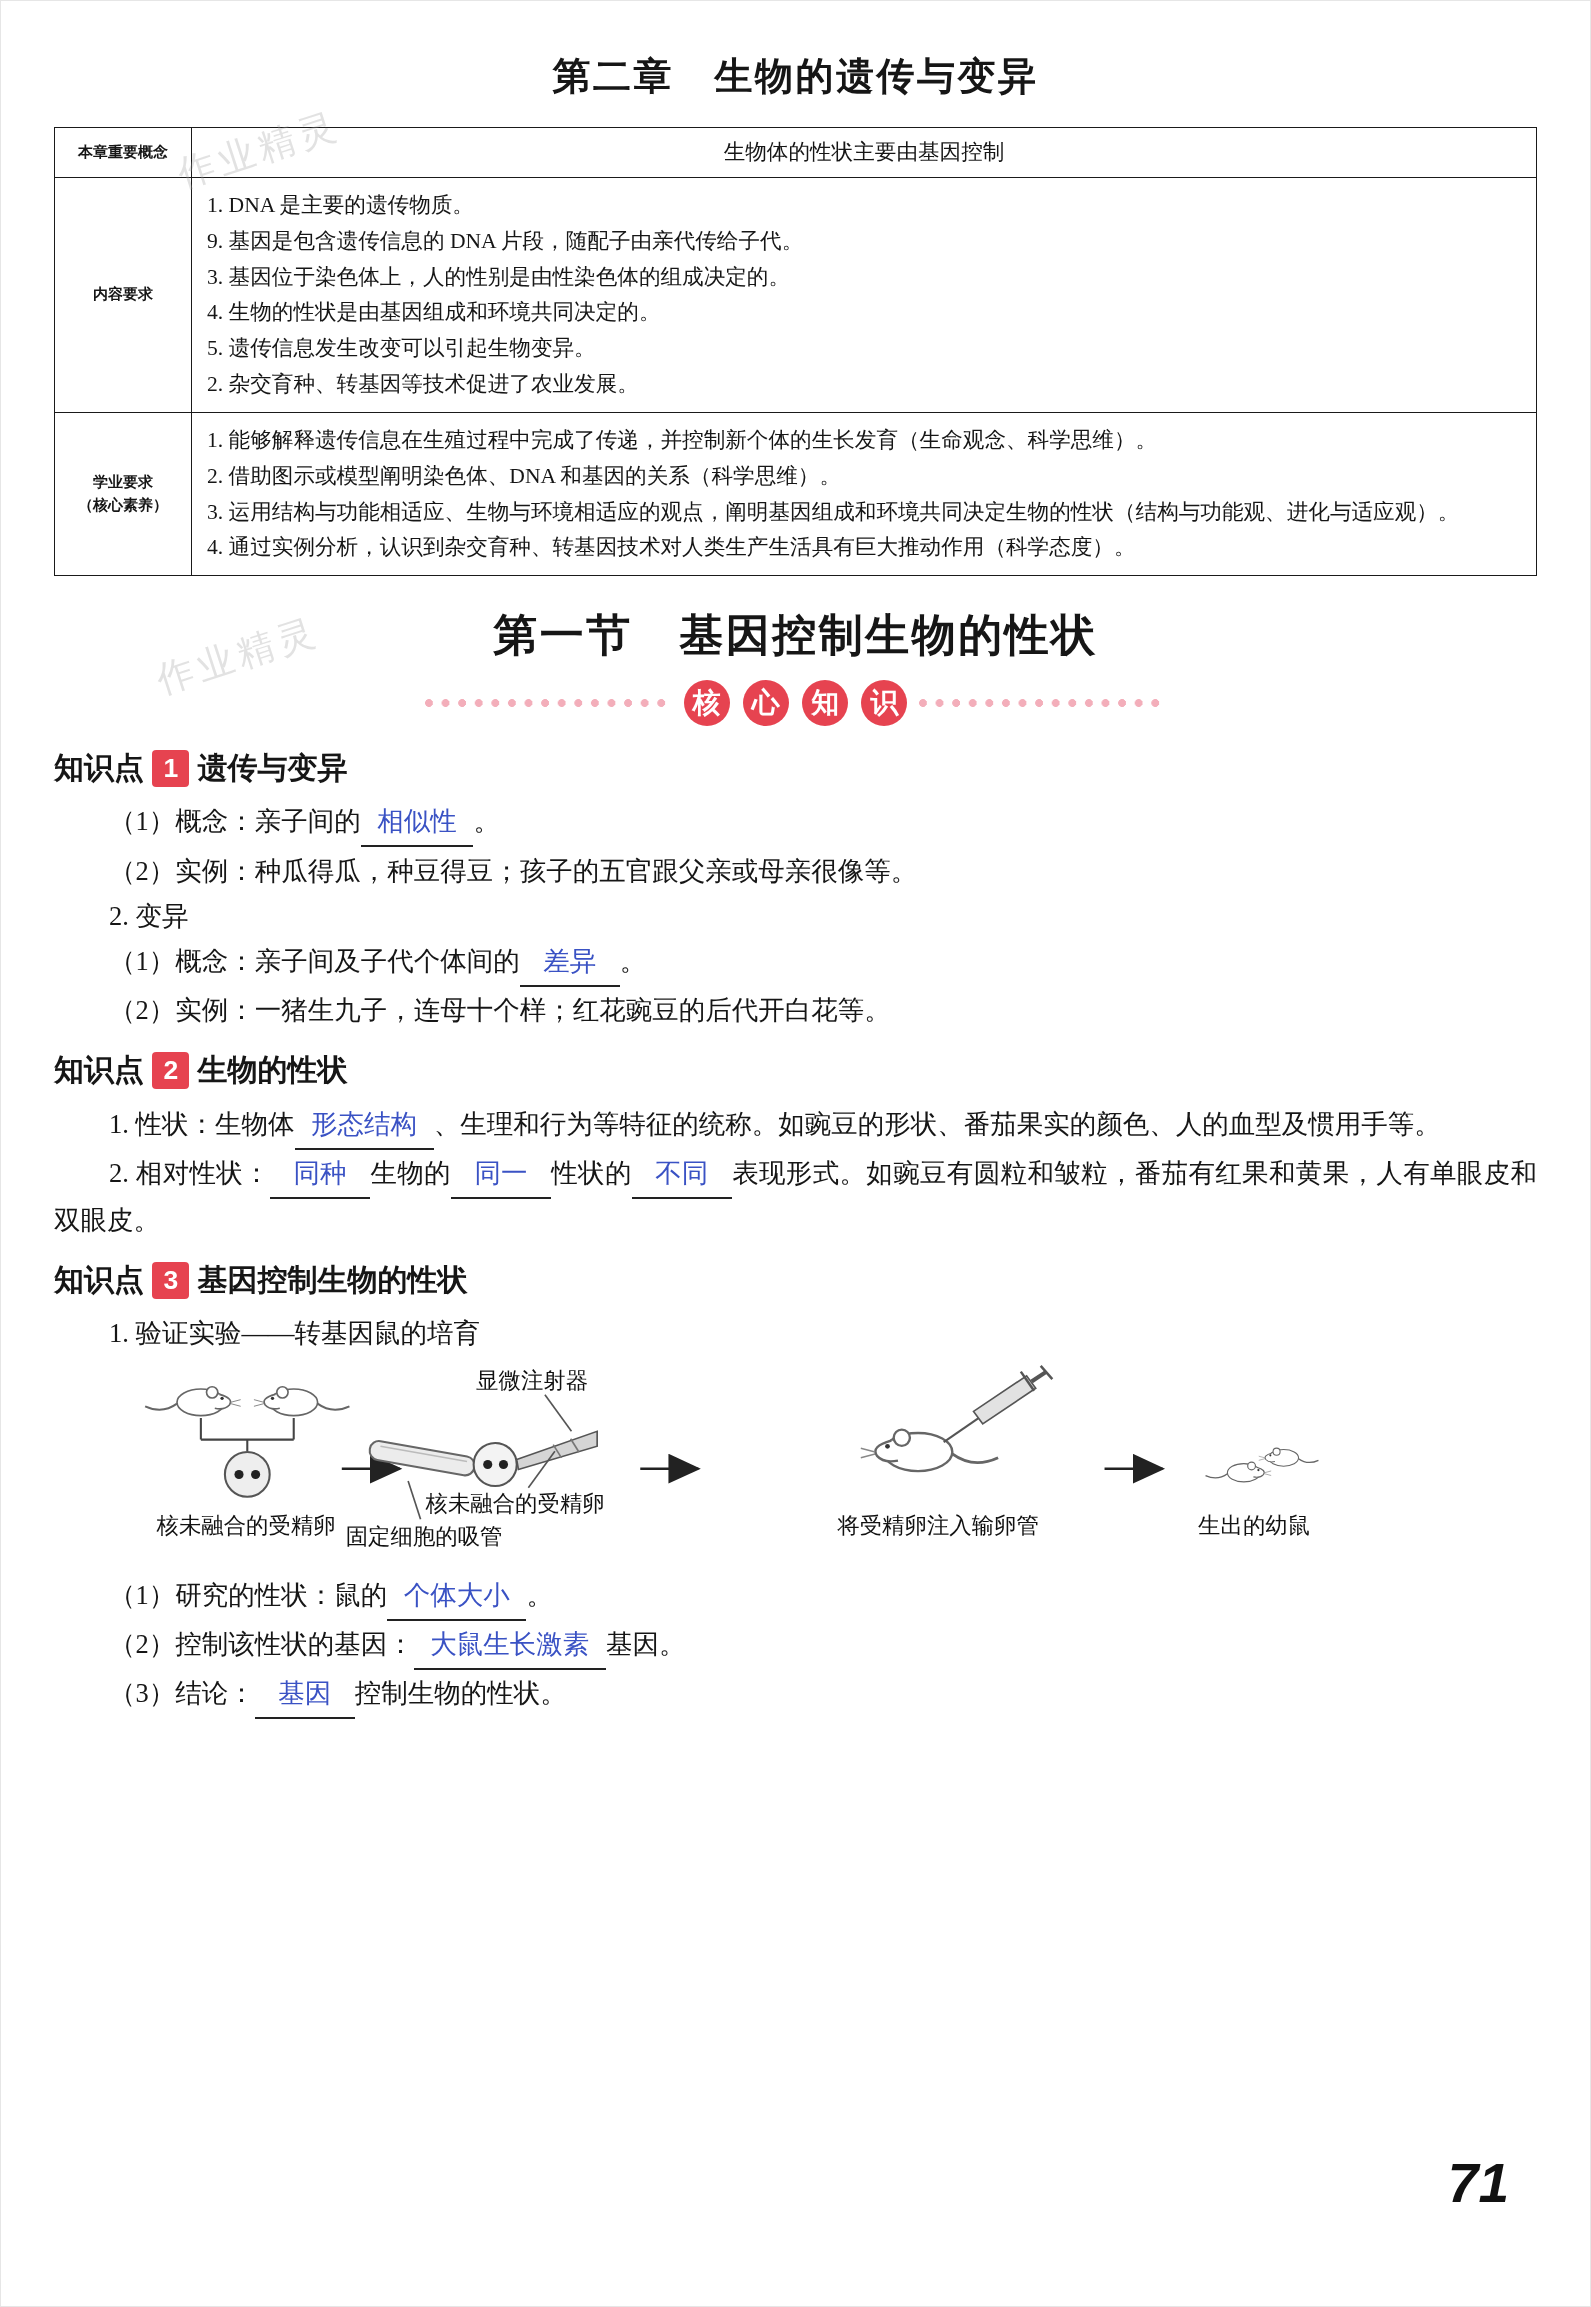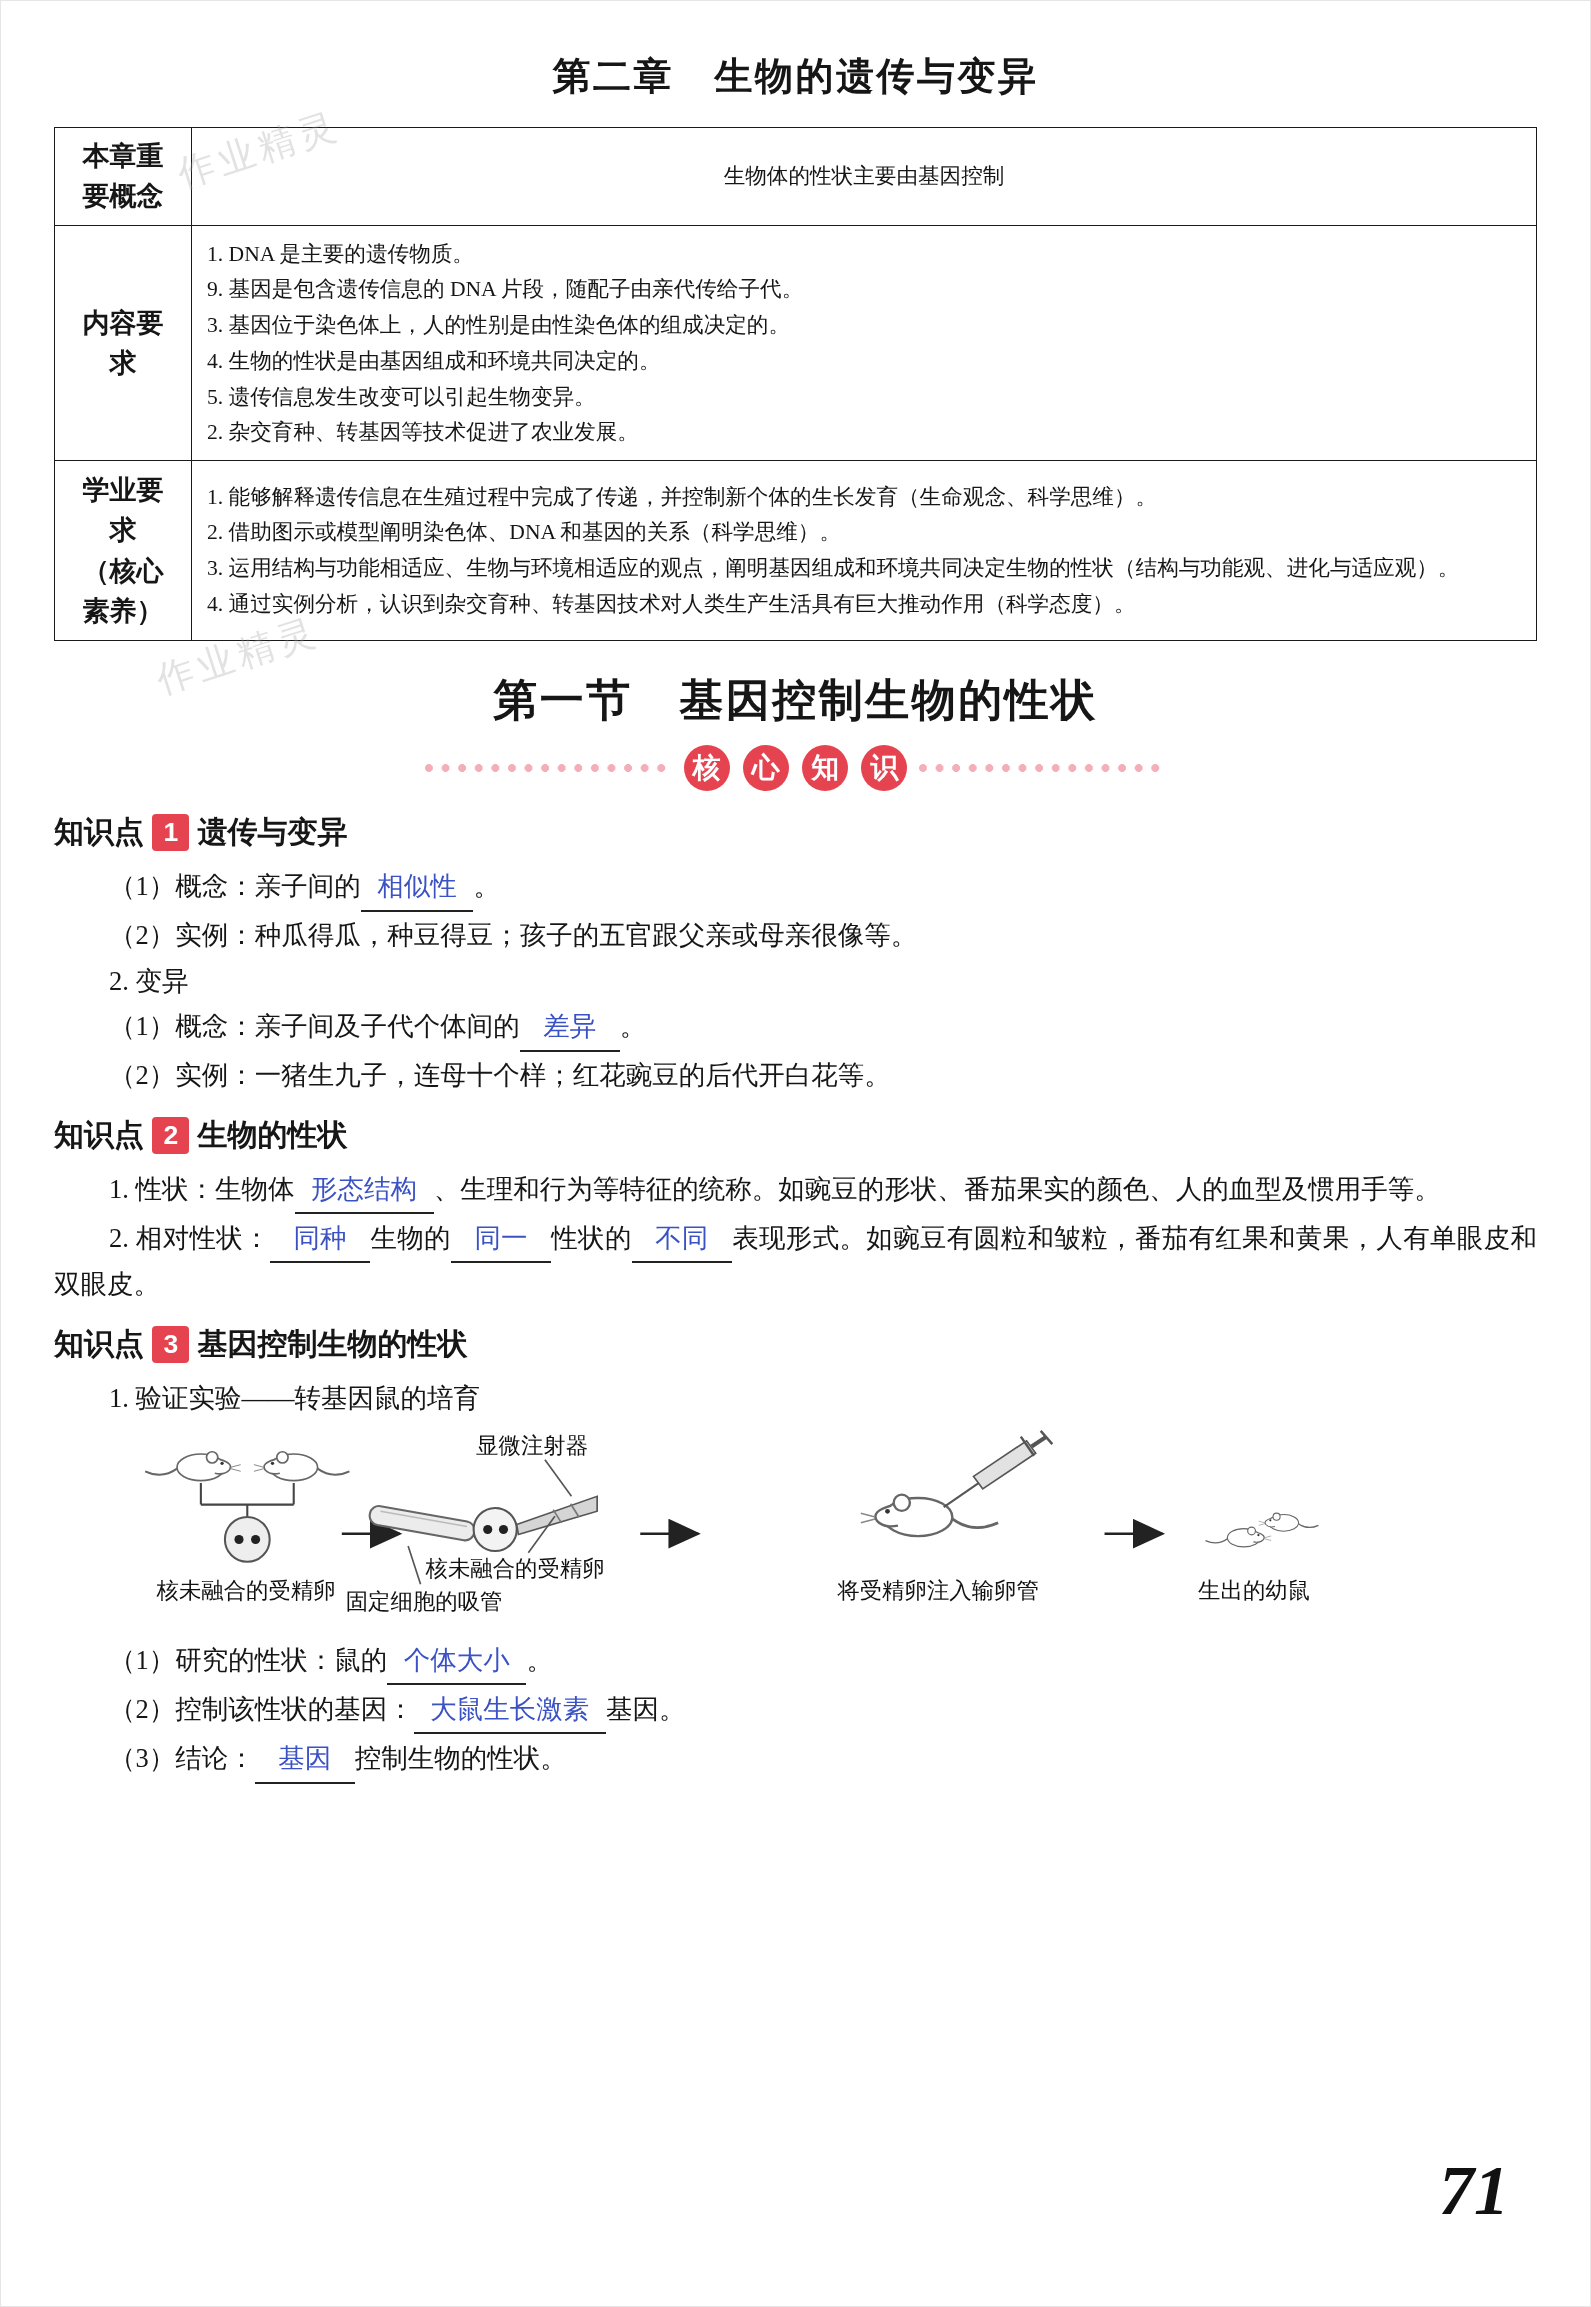--- a/index.html
+++ b/index.html
@@ -12,21 +12,21 @@
   }
   .chapter-title {
     font-family:"Liberation Sans","DejaVu Sans",sans-serif;
     font-size:38px; font-weight:700; text-align:center; letter-spacing:2.5px;
     margin:11.6px 0 25px;
   }
   table.summary { width:100%; border-collapse:collapse; font-size:21.6px; line-height:1.5; }
   table.summary td { border:1.7px solid #1a1a1a; padding:8.3px 15px; vertical-align:middle; }
   td.hdr {
     width:137px; text-align:center; font-weight:700; padding:8.3px 6.6px;
-    font-family:Liberation Serif, serif; font-size:27px;
+    font-family:Liberation Serif, serif; font-size:15px;
   }
   td.ctr { text-align:center; }
   .cell-line { margin:3.3px 0; }
   .hang { padding-left:31.5px; text-indent:-31.5px; margin:3.3px 0; text-align:justify; }
   .section-title {
     font-family:"Liberation Sans","DejaVu Sans",sans-serif;
     font-size:44px; font-weight:700; text-align:center; letter-spacing:2.5px;
     margin:30px 0 8.3px;
   }
   .core-banner { display:flex; align-items:center; justify-content:center; gap:8.3px; margin:15px 0 21.6px; }
@@ -57,22 +57,22 @@
   }
   .diagram { position:relative; width:1427px; height:194px; margin:10px 0 15px 21.6px; }
   .diagram svg { position:absolute; left:0; top:0; }
   .dg-label { position:absolute; font-size:22.4px; text-align:center; color:#111; line-height:1.2; }
   .watermark {
     position:absolute; color:rgba(160,160,160,0.30); font-size:37px;
     transform:rotate(-18deg); letter-spacing:5px;
     font-family:"Liberation Sans","DejaVu Sans",sans-serif; pointer-events:none;
   }
   .page-number {
-    position:absolute; right:81px; top:2150px; font-size:70px; font-weight:700;
-    font-style:italic; font-family:Liberation Serif, serif; color:#111;
+    position:absolute; right:81px; top:2150px; font-size:55px; font-weight:700;
+    font-style:italic; font-family:Liberation Sans, sans-serif; color:#111;
   }
 </style>
 </head>
 <body>
 
 <div class="page">
 
   <div class="watermark" style="left:174px; top:124px;">作业精灵</div>
   <div class="watermark" style="left:153px; top:630px;">作业精灵</div>
 

